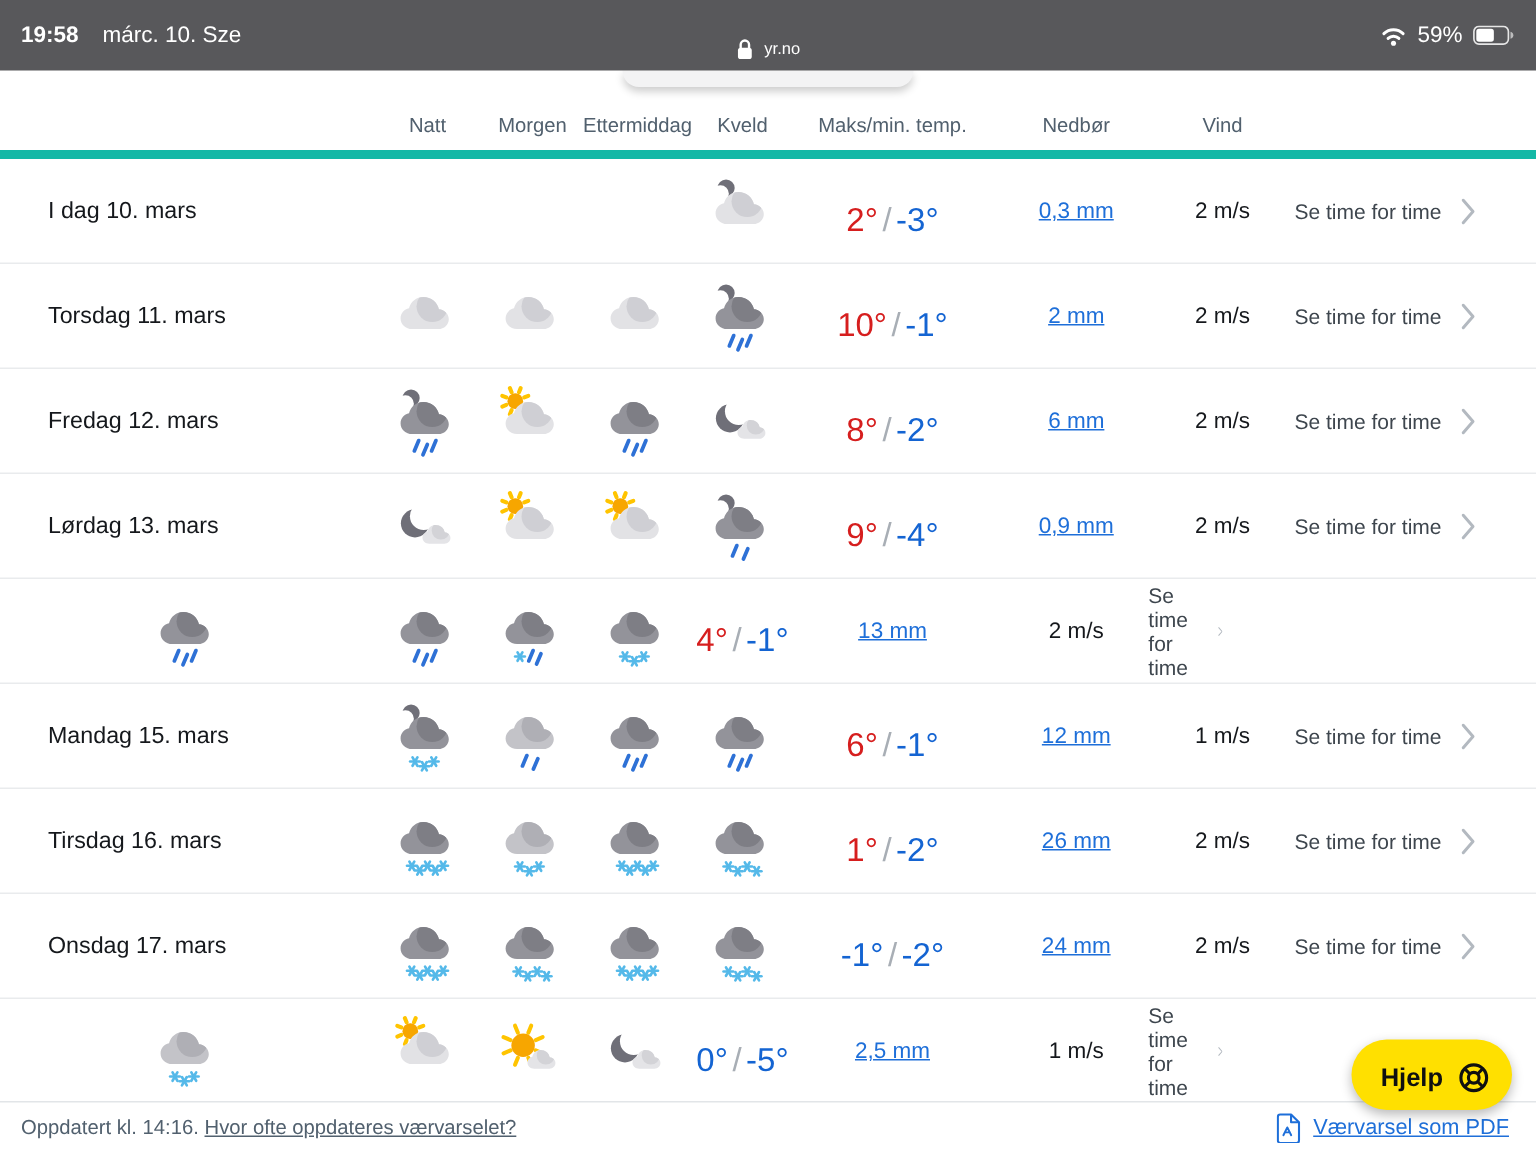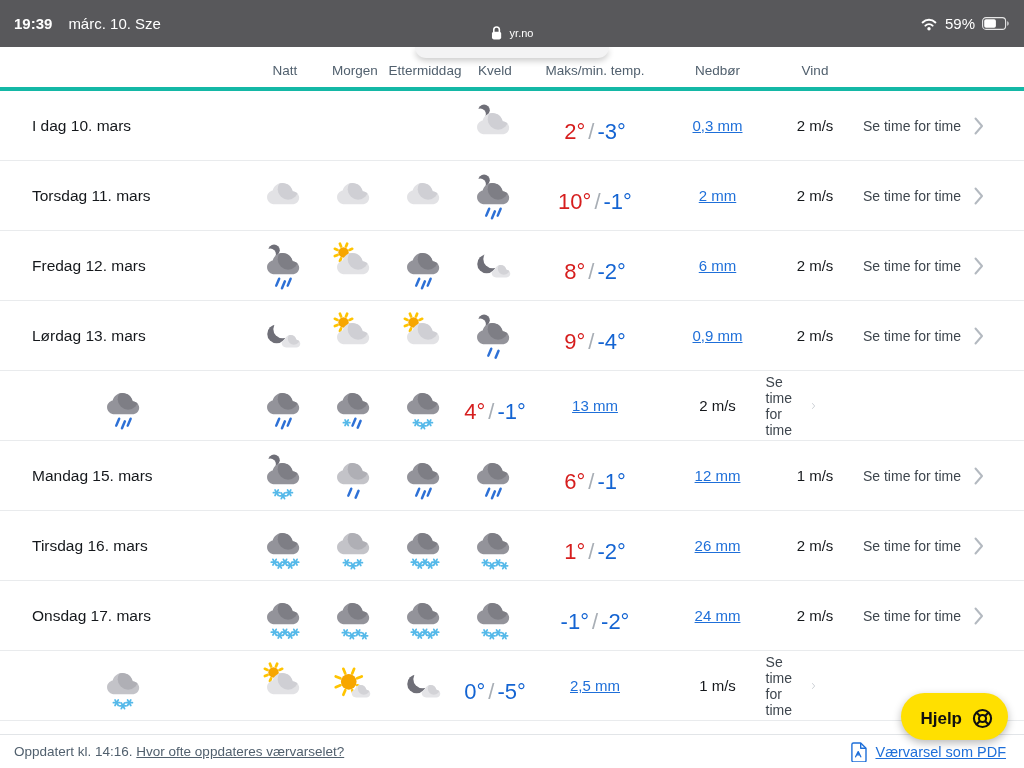--- a/index.html
+++ b/index.html
@@ -27,22 +27,22 @@
     width:194px;height:11px;background:#f3f3f4;
     border-radius:0 0 11px 11px;box-shadow:0 3px 6px rgba(0,0,0,.20);z-index:15;
   }
   
   main{position:absolute;top:47px;left:0;right:0;}
   .grid-cols{
     display:grid;
     grid-template-columns:250px 70px 70px 70px 70px 130px 115px 80px 1fr;
   }
   .thead{
-    height:44px;align-items:end;padding-bottom:9px;box-sizing:border-box;
-    border-bottom:4px solid #14b8a6;color:#51606e;font-size:13.5px;
+    height:59px;align-items:end;padding-bottom:9px;box-sizing:border-box;
+    border-bottom:6px solid #14b8a6;color:#51606e;font-size:13.5px;
   }
   .thead span{justify-self:center;white-space:nowrap;}
   .trow{
     height:69px;border-bottom:1px solid #e9ebed;align-items:center;cursor:pointer;
   }
   .day{padding-left:32px;font-size:15.5px;font-weight:500;color:#15181c;}
   .iconcell{justify-self:center;width:46px;height:48px;display:flex;align-items:center;justify-content:center;}
   .temp{justify-self:center;font-size:22px;font-weight:500;white-space:nowrap;margin-top:12px;}
   .tmax.warm{color:var(--red,#d61e1e);}
   .tmax.cold{color:var(--blue,#1464d2);}
@@ -71,21 +71,21 @@
     align-items:center;gap:9px;padding:4px 14px 0 19px;font-family:inherit;
     font-size:17px;font-weight:700;color:#101010;cursor:pointer;
     box-shadow:0 3px 8px rgba(0,0,0,.28);z-index:30;
   }
 </style>
 </head>
 <body>
 
 <div class="statusbar">
   <div class="sb-left">
-    <span class="sb-time">19:39</span>
+    <span class="sb-time">19:58</span>
     <span class="sb-date">márc. 10. Sze</span>
   </div>
   <div class="sb-center">
     <svg width="12" height="16" viewBox="0 0 12 16">
       <path d="M3.2 7V4.8a2.8 2.8 0 0 1 5.6 0V7" fill="none" stroke="#fff" stroke-width="1.6"></path>
       <rect x="1.4" y="6.8" width="9.2" height="7.6" rx="1.8" fill="#fff"></rect>
     </svg>
     <span>yr.no</span>
   </div>
   <div class="sb-right">

